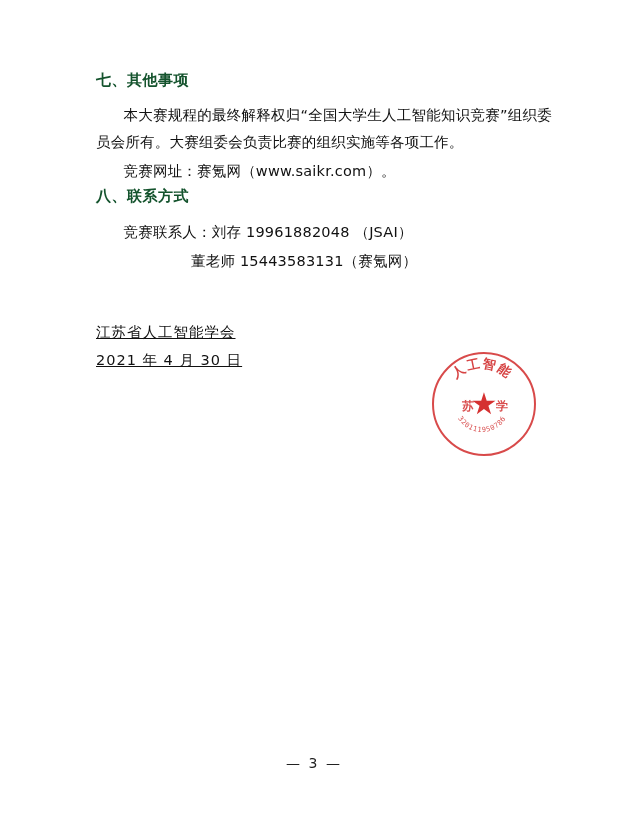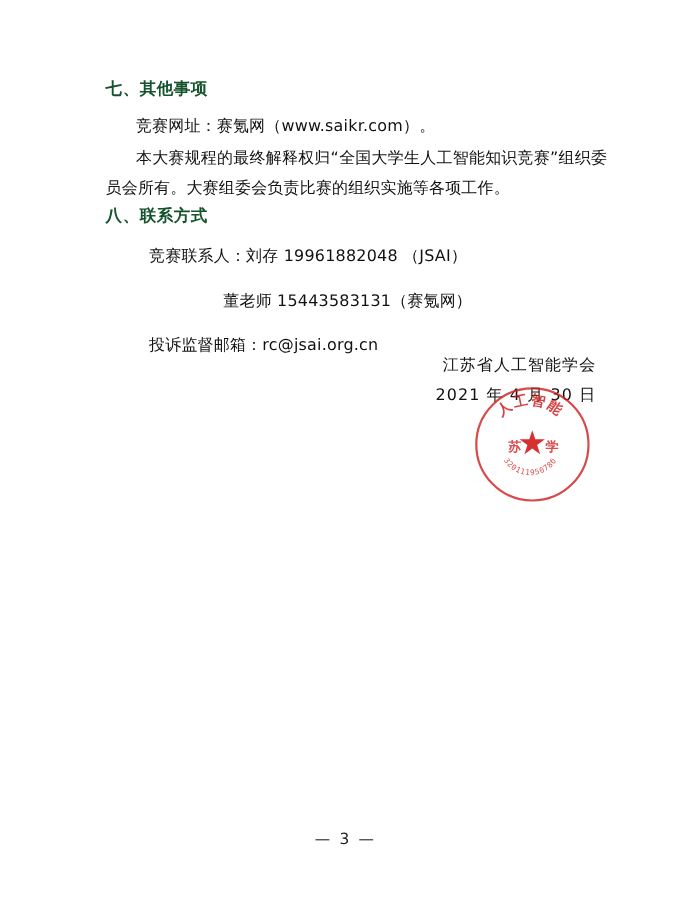--- a/index.html
+++ b/index.html
@@ -48,34 +48,34 @@
     text-align: justify;
     letter-spacing: 0.2px;
     color: #111;
   }
   .indent {
     text-indent: 1.9em;
   }
   .contact-line {
     font-size: 14.5px;
     line-height: 1.95;
-    margin: 12px;
+    margin: 0;
     letter-spacing: 0.2px;
     color: #111;
   }
   .contact-line2 {
     padding-left: 95px;
   }
   .sign-block {
     position: absolute;
     left: 96px;
     top: 318px;
     width: 456px;
-    text-align: right;
     color: #111;
+    text-decoration: underline;
   }
   .sign-line {
     font-size: 14.5px;
     line-height: 1.95;
     letter-spacing: 1px;
     margin: 0;
     padding-right: 10px;
   }
   
   .seal {
@@ -122,31 +122,30 @@
 </style>
 </head>
 <body>
 
 <div class="page">
 
   <div class="content">
 
     <h2 class="heading">七、其他事项</h2>
 
+    <p class="para indent">本大赛规程的最终解释权归“全国大学生人工智能知识竞赛”组织委员会所有。大赛组委会负责比赛的组织实施等各项工作。</p>
+
     <p class="para indent">竞赛网址：赛氪网（www.saikr.com）。</p>
-
-    <p class="para indent">本大赛规程的最终解释权归“全国大学生人工智能知识竞赛”组织委员会所有。大赛组委会负责比赛的组织实施等各项工作。</p>
 
     <h2 class="heading heading-2">八、联系方式</h2>
 
     <p class="contact-line indent">竞赛联系人：刘存 19961882048 （JSAI）</p>
 
     <p class="contact-line contact-line2">董老师 15443583131（赛氪网）</p>
 
-    <p class="contact-line indent">投诉监督邮箱：rc@jsai.org.cn</p>
 
   </div>
 
   <div class="sign-block">
     <p class="sign-line">江苏省人工智能学会</p>
     <p class="sign-line">2021 年 4 月 30 日</p>
   </div>
 
   <div class="seal">
     <div class="seal-ring"></div>

